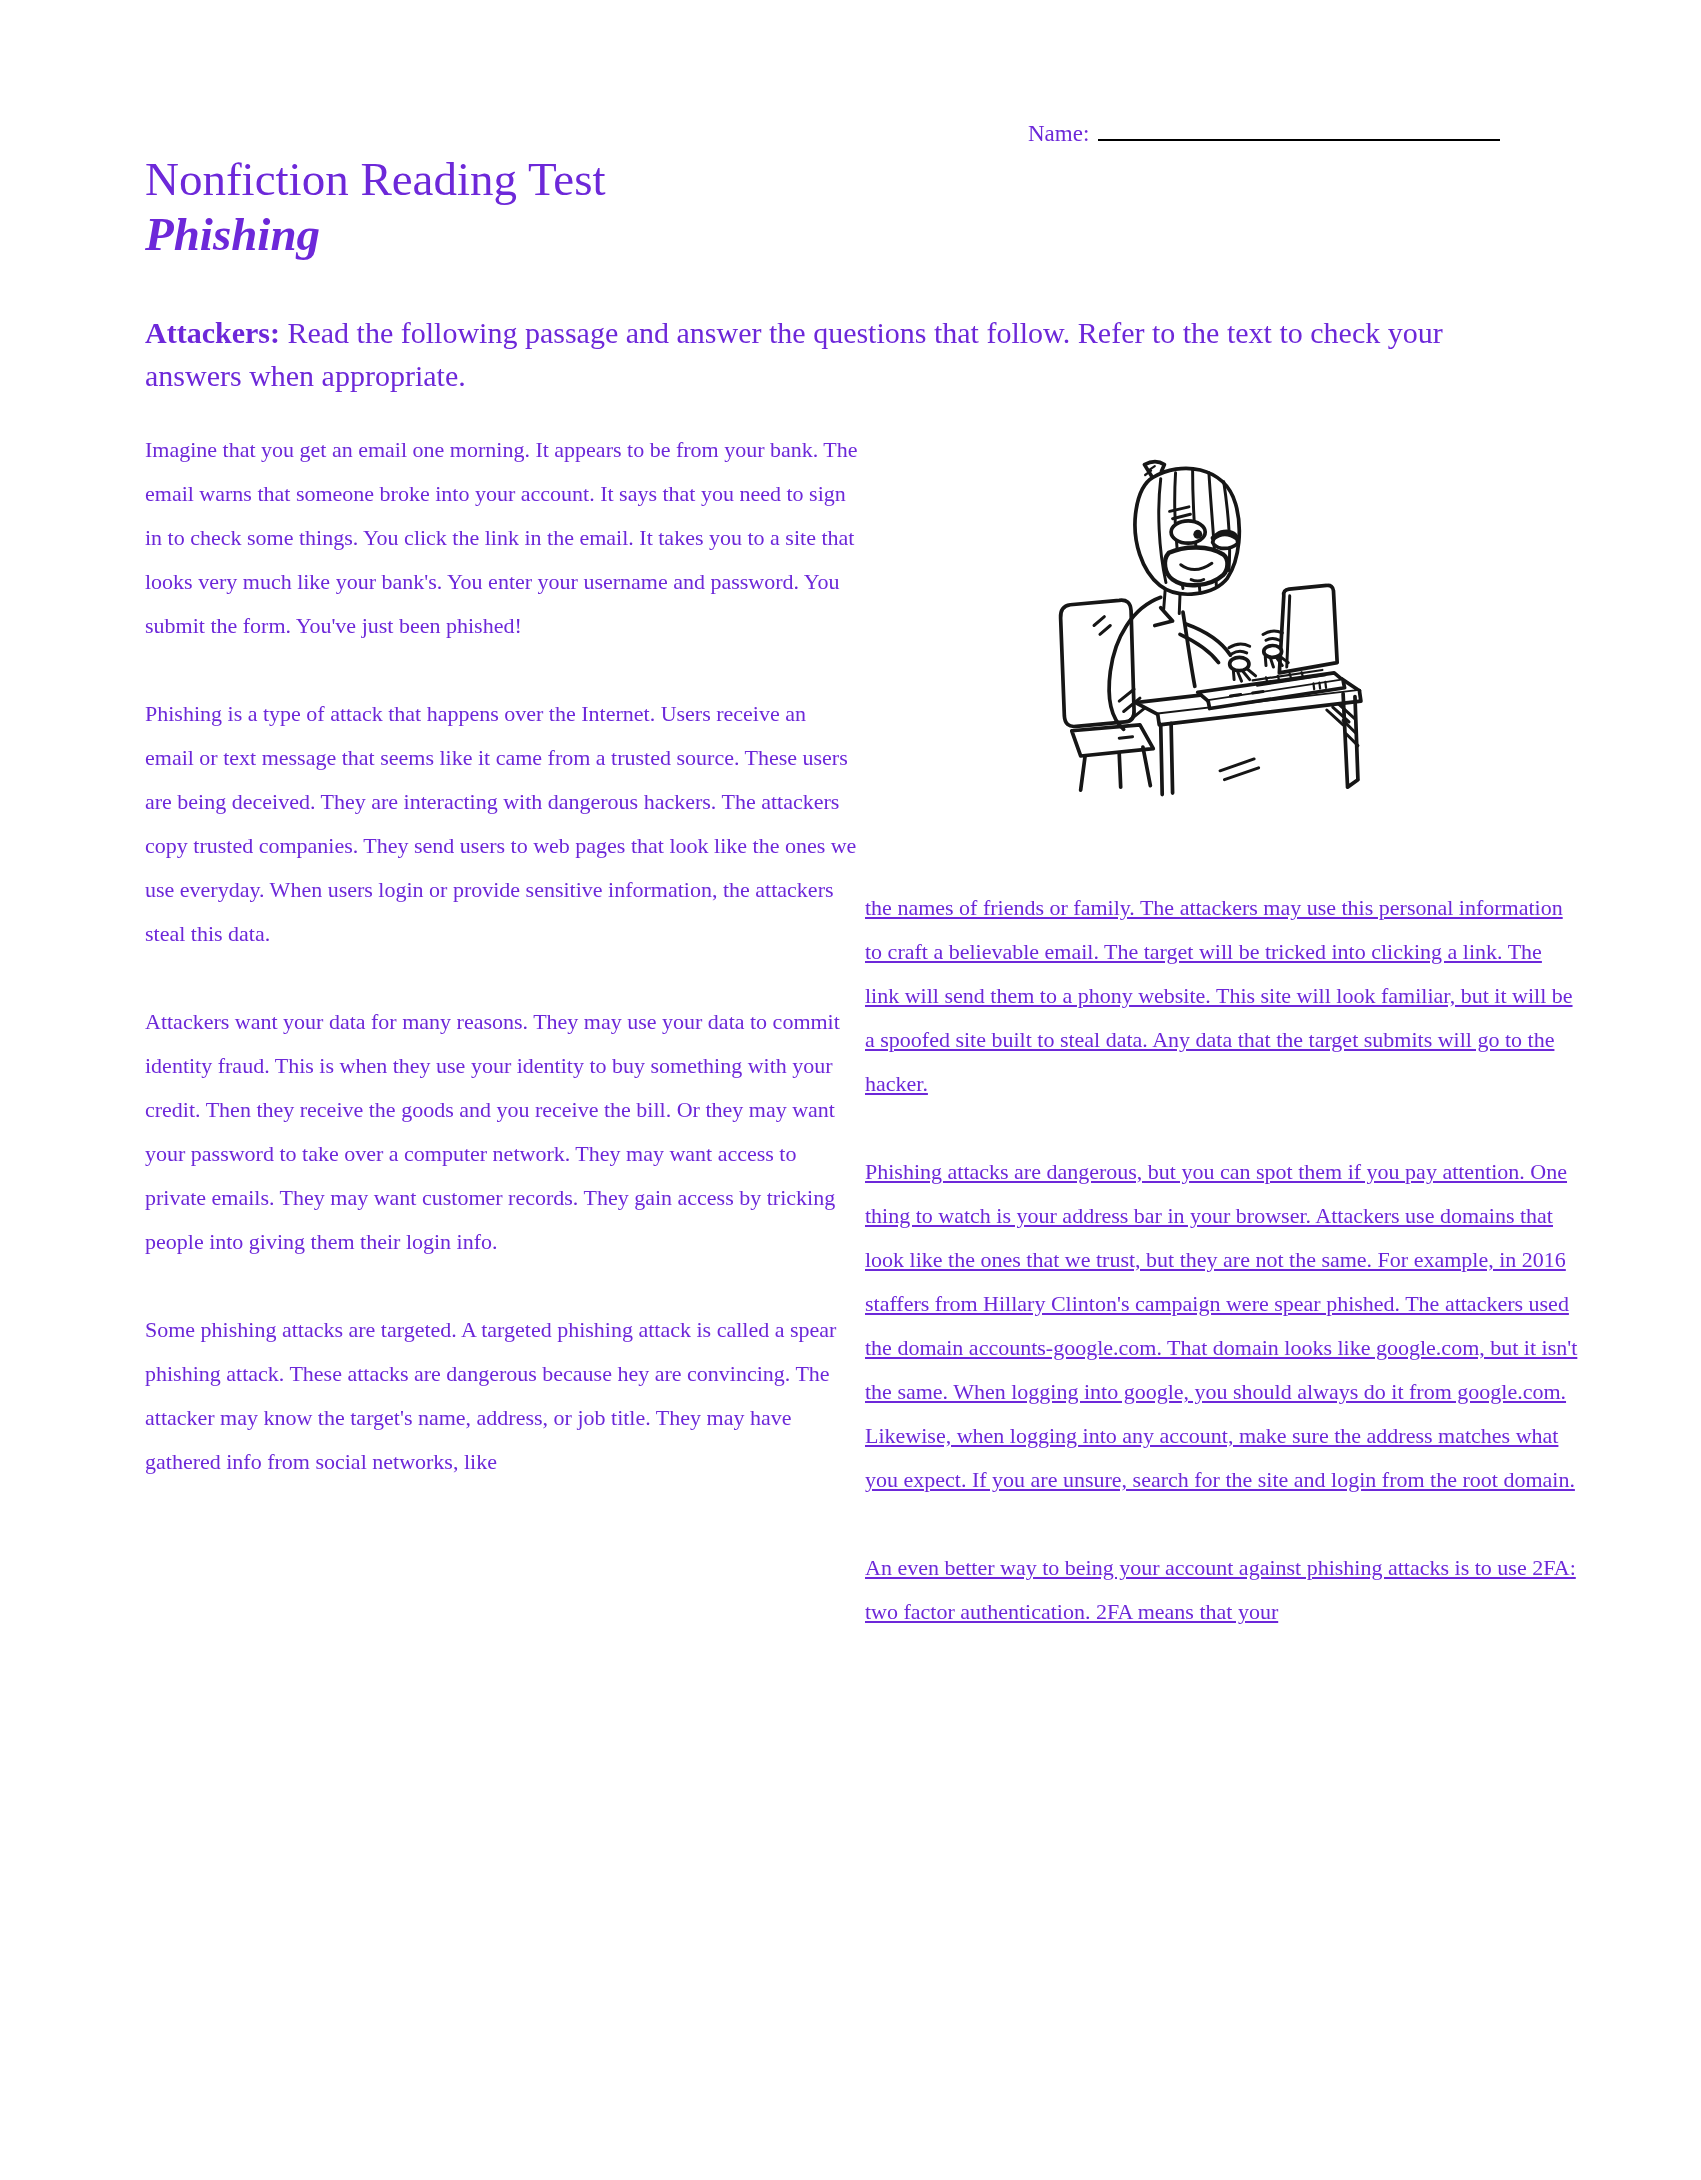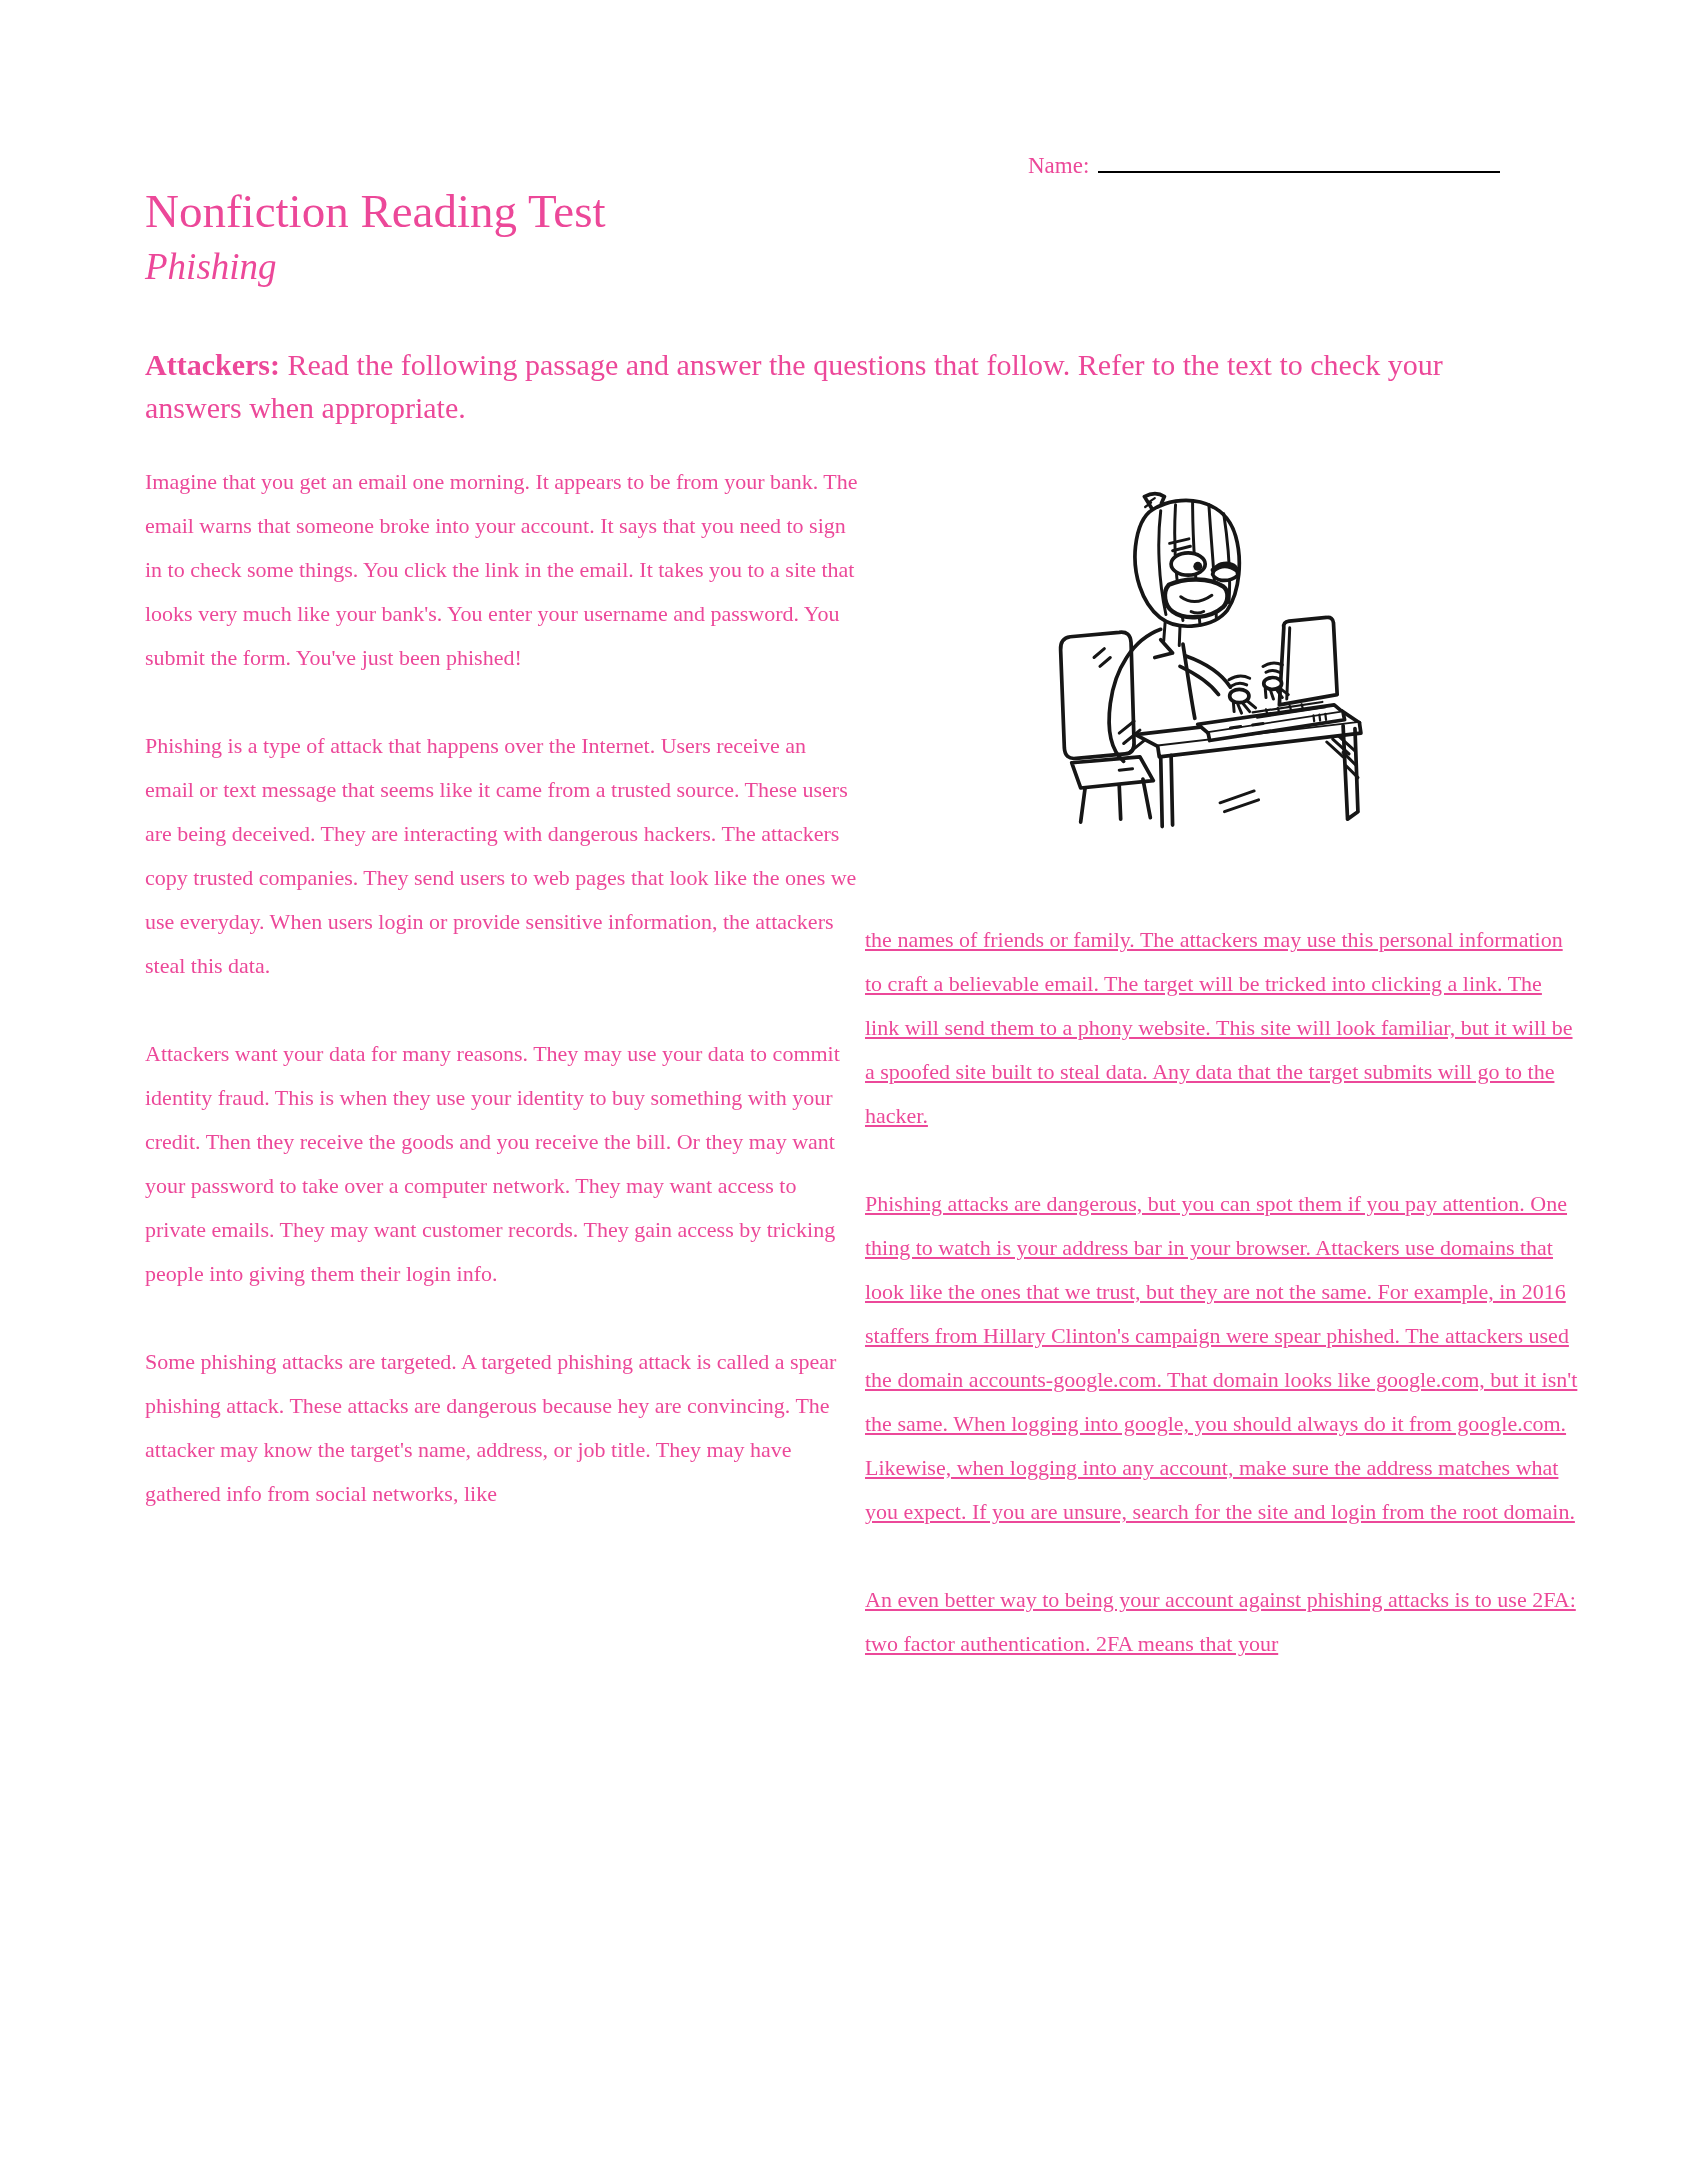--- a/index.html
+++ b/index.html
@@ -1,24 +1,23 @@
 <!DOCTYPE html>
 <html style="font-size:13.6px"><head>
 <meta charset="utf-8">
 <style>
   html, body { margin: 0; padding: 0; background: #ffffff; }
   .page {
     position: relative;
     width: 1701px;
     height: 2098px;
     background: #ffffff;
-    color: #ec4899;
+    color: #6d28d9;
     font-family: "Liberation Serif", "DejaVu Serif", serif;
     overflow: hidden;
-    margin-top: 32px;
   }
 
   
   .name-block {
     position: absolute;
     left: 1028px;
     top: 116px;
     font-size: 23px;
     white-space: nowrap;
   }
@@ -33,23 +32,23 @@
   
   .title-block { position: absolute; left: 145px; top: 152px; }
   .title-block h1 {
     margin: 0;
     font-size: 47px;
     line-height: 55px;
     font-weight: normal;
   }
   .title-block h2 {
     margin: 0;
-    font-size: 37px;
+    font-size: 47px;
     line-height: 55px;
-    font-weight: normal;
+    font-weight: bold;
     font-style: italic;
   }
 
   
   .directions {
     position: absolute;
     left: 145px;
     top: 281px;
     width: 1303px;
     font-size: 30px;

